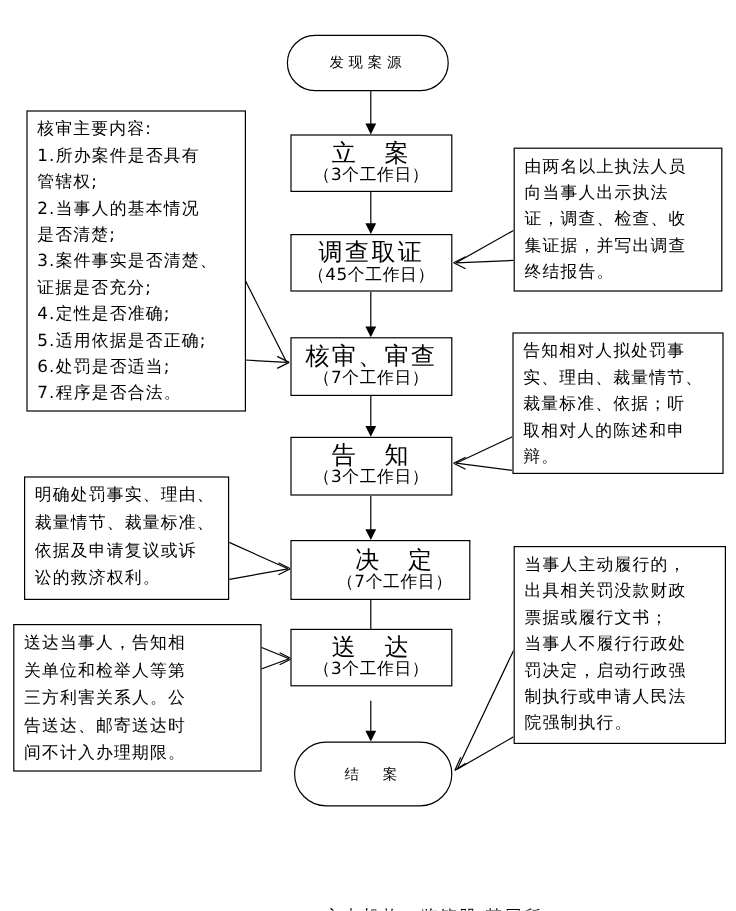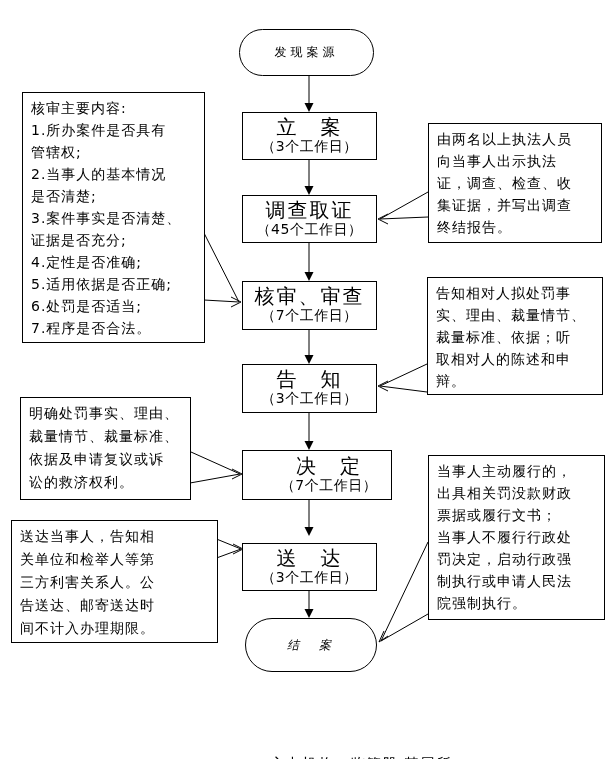--- a/index.html
+++ b/index.html
@@ -8,21 +8,21 @@
     font-family:"DejaVu Sans","Liberation Sans",sans-serif; color:#000;
     overflow:hidden;
   }
   .wires { position:absolute; left:0; top:0; width:613px; height:759px; }
   .node {
     position:absolute; box-sizing:border-box; border:1px solid #000; background:#fff;
     display:flex; flex-direction:column; align-items:center; justify-content:center;
     text-align:center;
   }
   .terminal { border-radius:24px; font-size:12px; letter-spacing:4px; }
-  .terminal-end { border-radius:27px;font-style:italic; }
+  .terminal-end { border-radius:27px; }
   .step-title { font-size:20px; letter-spacing:2px; line-height:20px; }
   .step-duration { font-size:14px; line-height:19px; letter-spacing:0.5px; }
   .callout {
     position:absolute; box-sizing:border-box; border:1px solid #000; background:#fff;
     font-size:14px; letter-spacing:1px; white-space:pre; overflow:hidden;
     padding:4px 8px;
   }
   .footer {
     position:absolute; left:270px; top:704px; font-size:15px; line-height:24px;
     letter-spacing:1px; white-space:pre;
@@ -117,21 +117,21 @@
   <div class="node" style="left:242px; top:364px; width:135px; height:49px;">
     <div class="step-title">告　知</div>
     <div class="step-duration">（3个工作日）</div>
   </div>
 
   <div class="node" style="left:242px; top:450px; width:150px; height:50px;padding-left:24px;">
     <div class="step-title">决　定</div>
     <div class="step-duration">（7个工作日）</div>
   </div>
 
-  <div class="node" style="left:242px; top:543px; width:135px; height:48px;">
+  <div class="node" style="left:242px; top:524px; width:135px; height:48px;">
     <div class="step-title">送　达</div>
     <div class="step-duration">（3个工作日）</div>
   </div>
 
   <div class="node terminal terminal-end" style="left:245px; top:618px; width:132px; height:54px;">
     <div>结　案</div>
   </div>
 
   <div class="callout" style="left:22px; top:92px; width:183px; height:251px; line-height:22px;">核审主要内容:
 1.所办案件是否具有

